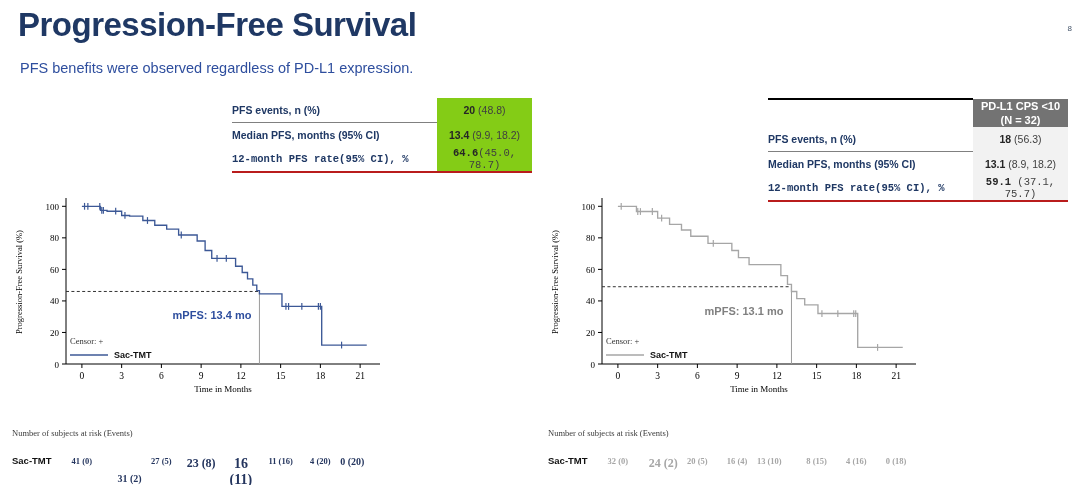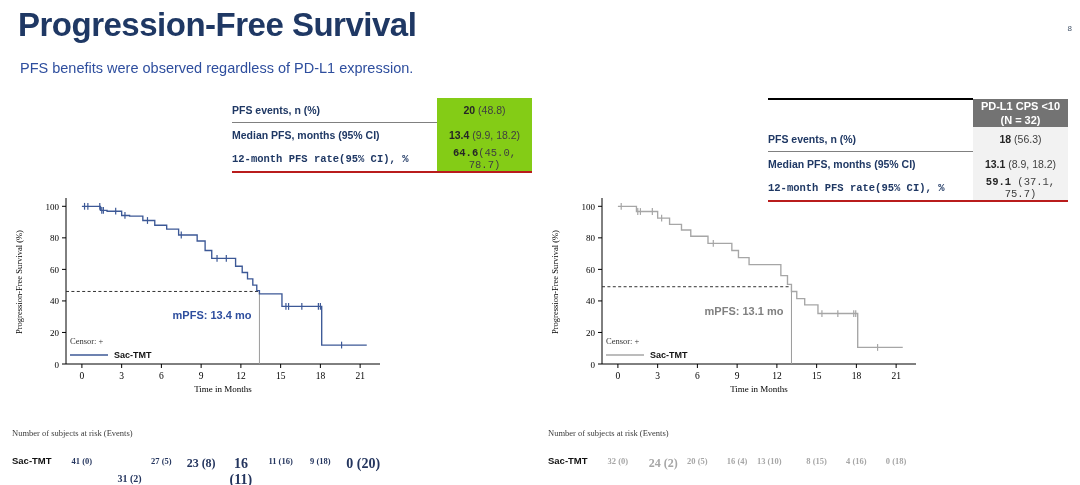--- a/index.html
+++ b/index.html
@@ -132,22 +132,22 @@
 
     <div class="atrisk-title" style="left:12px;top:428px;">Number of subjects at risk (Events)</div>
     <div class="atrisk-name" style="left:12px;top:455px;">Sac-TMT</div>
     <div id="atrisk-left">
         <div class="atrisk-val" style="position: absolute; left: 61.8987px; top: 456px; width: 40px; text-align: center; font-size: 8.5px; color: rgb(36, 53, 94);">41 (0)</div>
         <div class="atrisk-val" style="position: absolute; left: 101.646px; top: 473px; width: 40px; text-align: right; font-size: 10px; color: rgb(36, 53, 94);">31 (2)</div>
         <div class="atrisk-val" style="position: absolute; left: 141.392px; top: 456px; width: 40px; text-align: center; font-size: 8.5px; color: rgb(36, 53, 94);">27 (5)</div>
         <div class="atrisk-val" style="position: absolute; left: 181.139px; top: 456px; width: 40px; text-align: center; font-size: 12px; color: rgb(36, 53, 94);">23 (8)</div>
         <div class="atrisk-val" style="position: absolute; left: 220.886px; top: 456px; width: 40px; text-align: center; font-size: 14px; color: rgb(36, 53, 94);">16 (11)</div>
         <div class="atrisk-val" style="position: absolute; left: 260.633px; top: 456px; width: 40px; text-align: center; font-size: 8.5px; color: rgb(36, 53, 94);">11 (16)</div>
-        <div class="atrisk-val" style="position: absolute; left: 300.38px; top: 456px; width: 40px; text-align: center; font-size: 8.5px; color: rgb(36, 53, 94);">9 (18)</div>
-        <div class="atrisk-val" style="position: absolute; left: 340.127px; top: 456px; width: 40px; text-align: right; font-size: 14px; color: rgb(36, 53, 94);">0 (20)</div>
+        <div class="atrisk-val" style="position: absolute; left: 300.38px; top: 456px; width: 40px; text-align: center; font-size: 8.5px; color: rgb(36, 53, 94);">4 (20)</div>
+        <div class="atrisk-val" style="position: absolute; left: 340.127px; top: 456px; width: 40px; text-align: left; font-size: 10px; color: rgb(36, 53, 94);">0 (20)</div>
       </div>
   </div>
 
   <div class="panel panel-right">
 
     <table class="tbl" style="left:228px;top:98px;">
       <tbody>
           <tr>
         <td class="lbl-col rule-top"></td>
         <td class="hdr-cell hdr-gray val-col">

